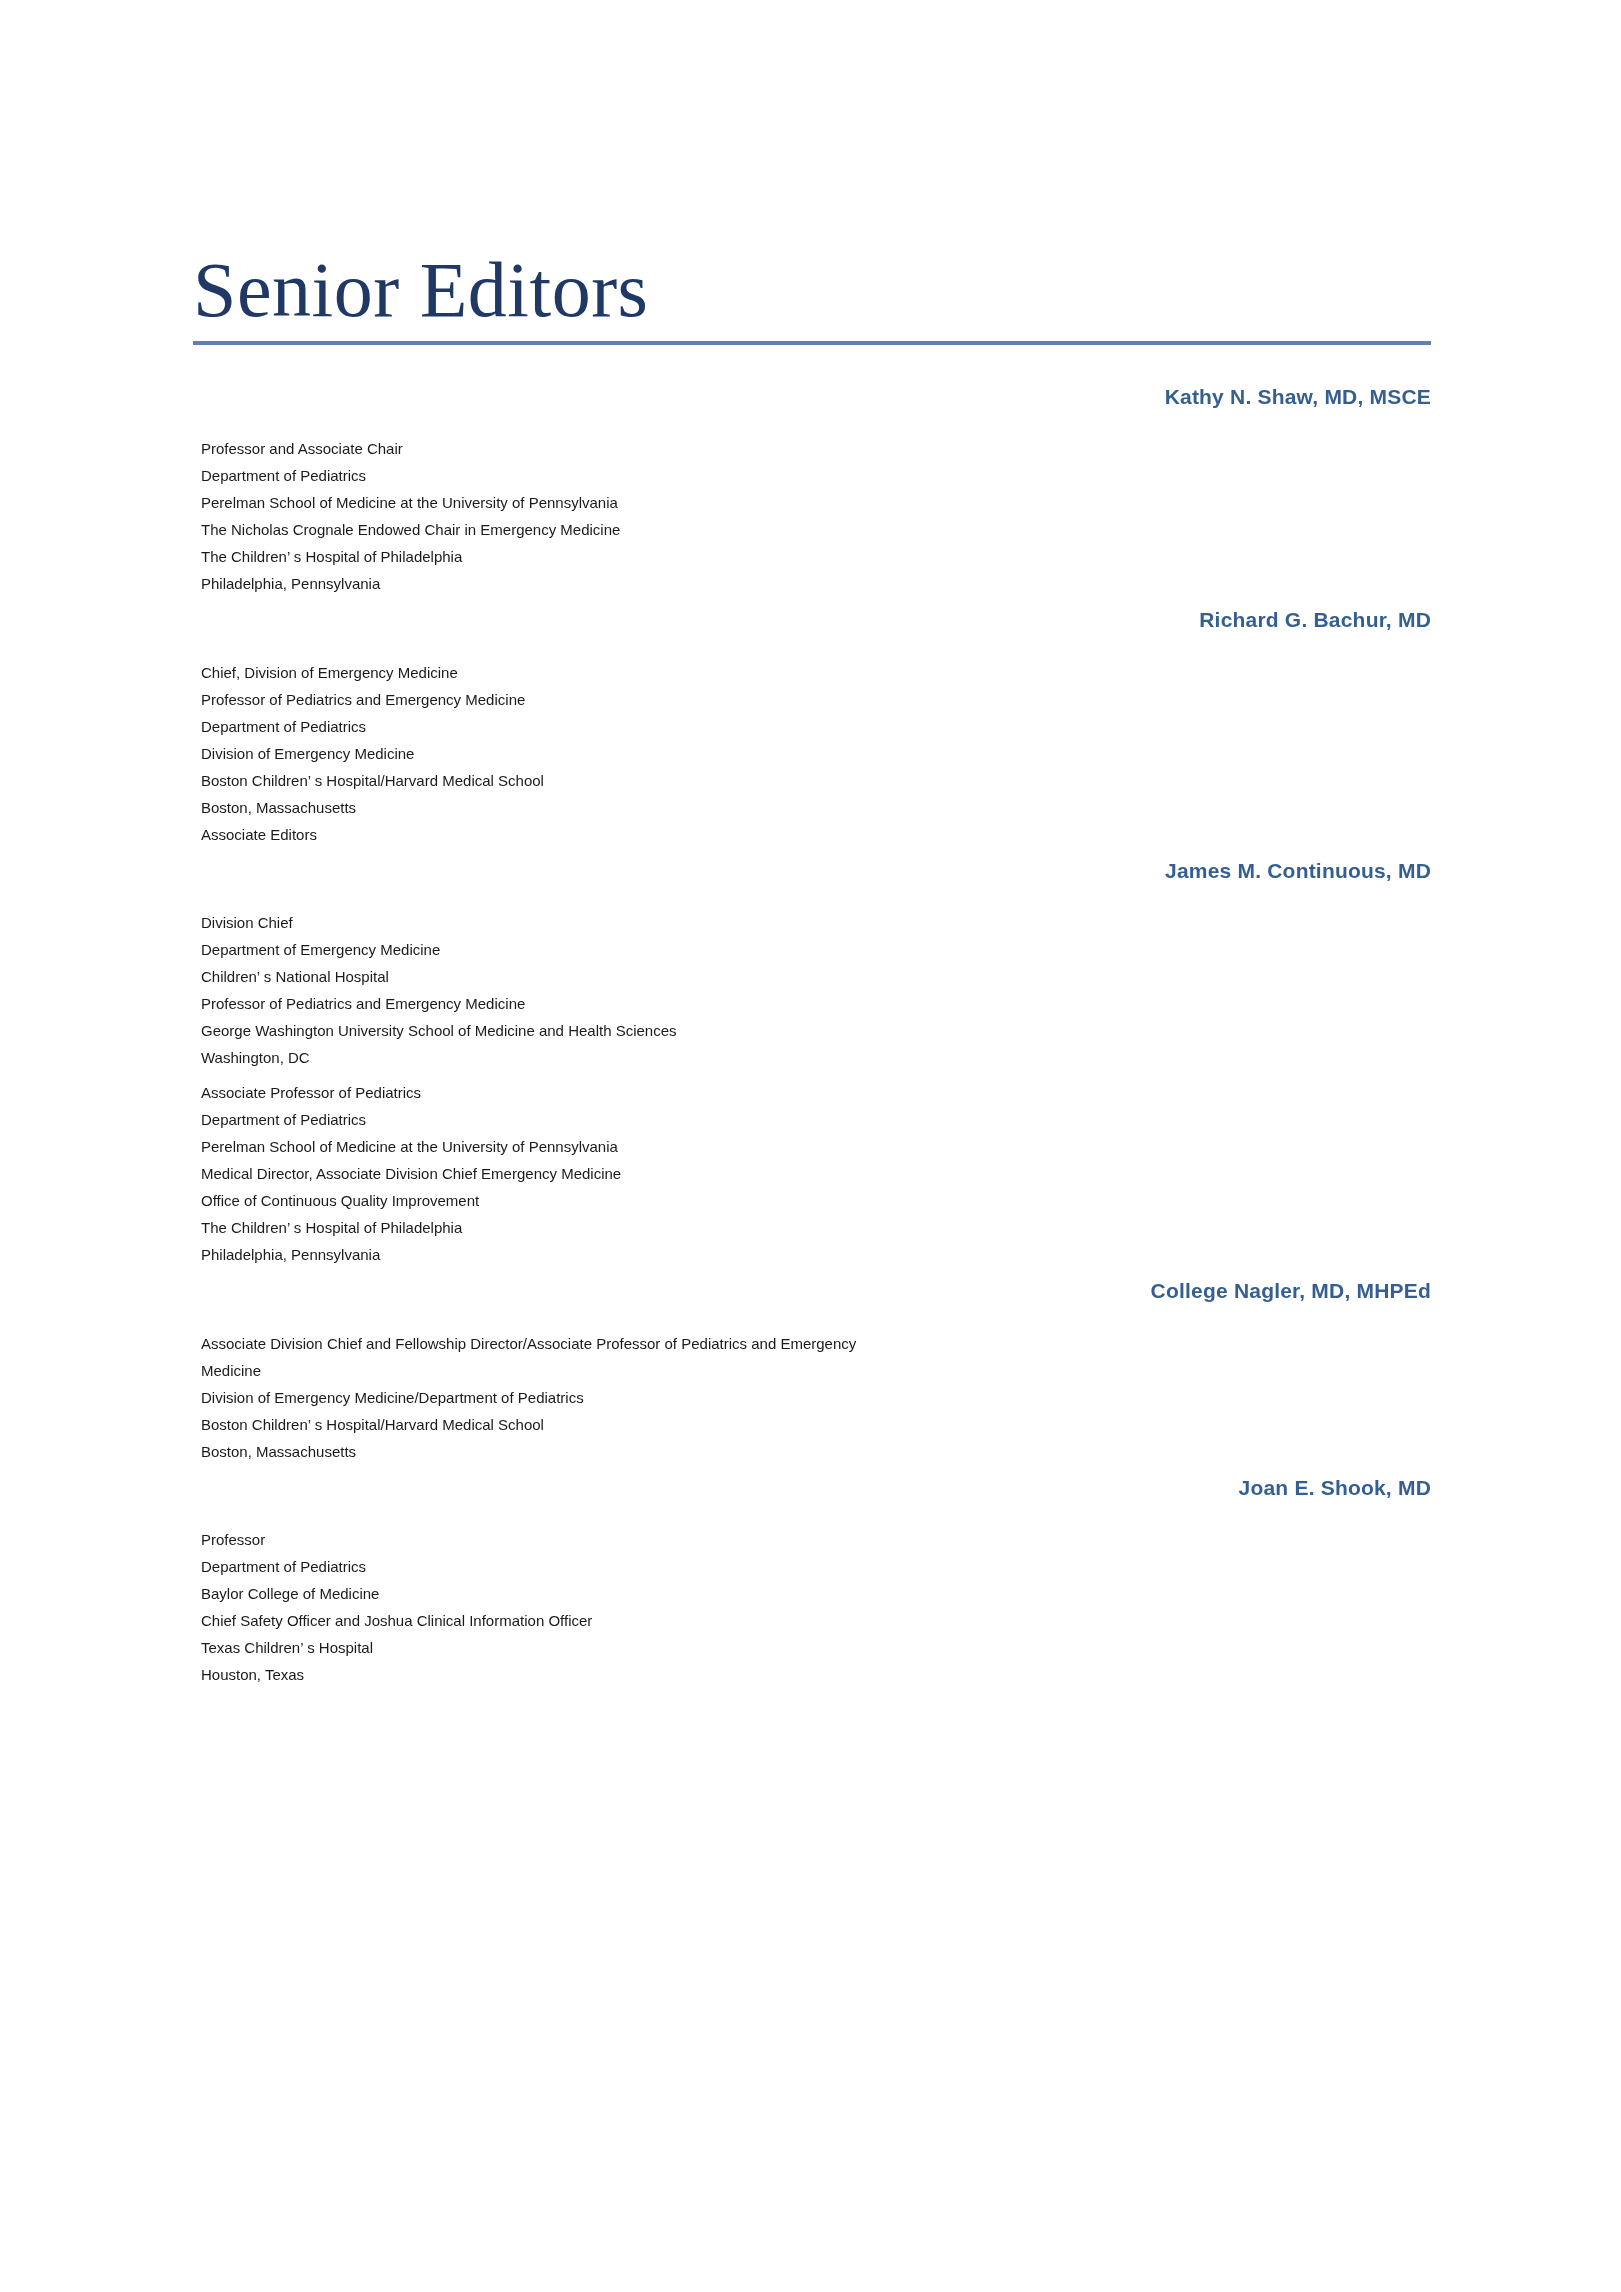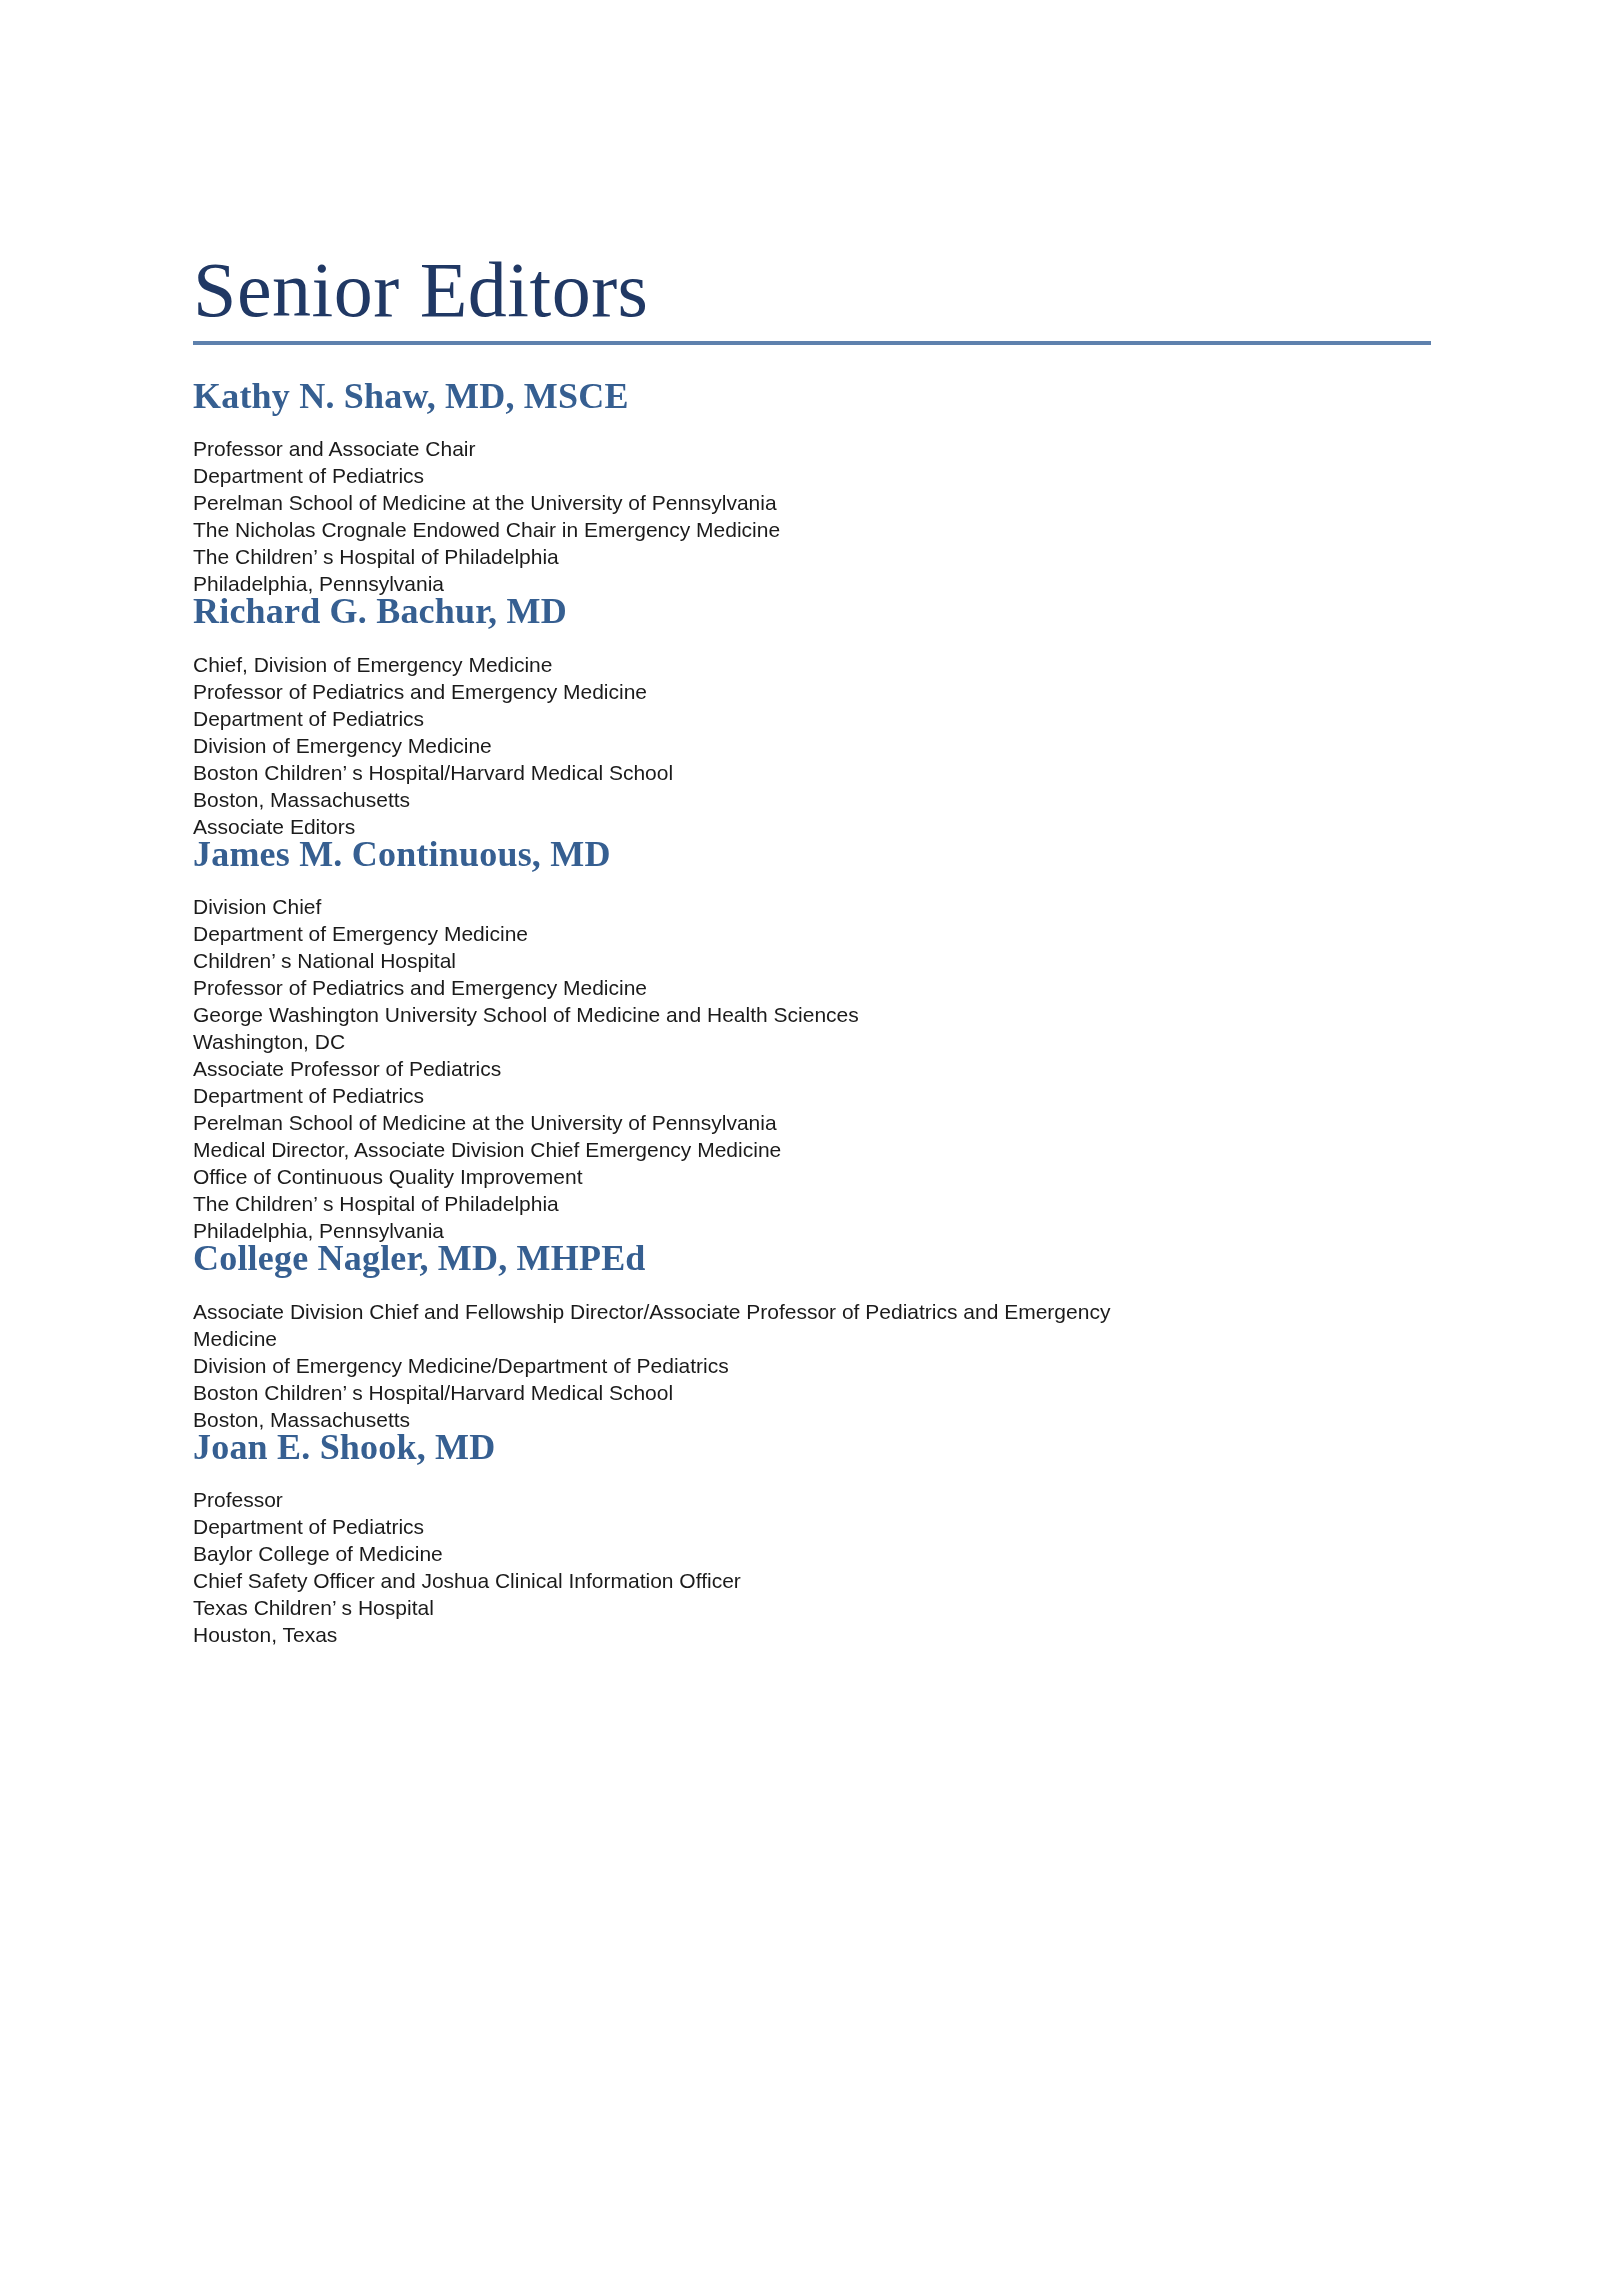--- a/index.html
+++ b/index.html
@@ -31,34 +31,35 @@
     padding: 0;
   }
   .title-rule {
     height: 3.9px;
     width: 100%;
     background: var(--rule-color);
     margin: 11.8px 0 37px 0;
   }
   .editor { margin: 0; padding: 0; }
   .editor-name {
-    font-family: Liberation Serif, serif;
+    font-family: Liberation Sans, sans-serif;
     font-weight: 700;
-    font-size: 36px;
+    font-size: 21px;
     line-height: 29px;
     letter-spacing: 0.2px;
     color: var(--heading-color);
     margin: 0 0 24.5px 0;
     padding: 0;
+    text-align: right;
   }
   .editor-lines {
-    font-size: 21px;
+    font-size: 15px;
     line-height: 27px;
     color: var(--body-color);
-    margin: 0;
+    margin: 8px;
   }
   .affiliation-line { white-space: pre; }
 </style>
 </head>
 <body>
 
 <div class="page">
   <h1 class="doc-title">Senior Editors</h1>
   <div class="title-rule"></div>
   <div class="editors">

